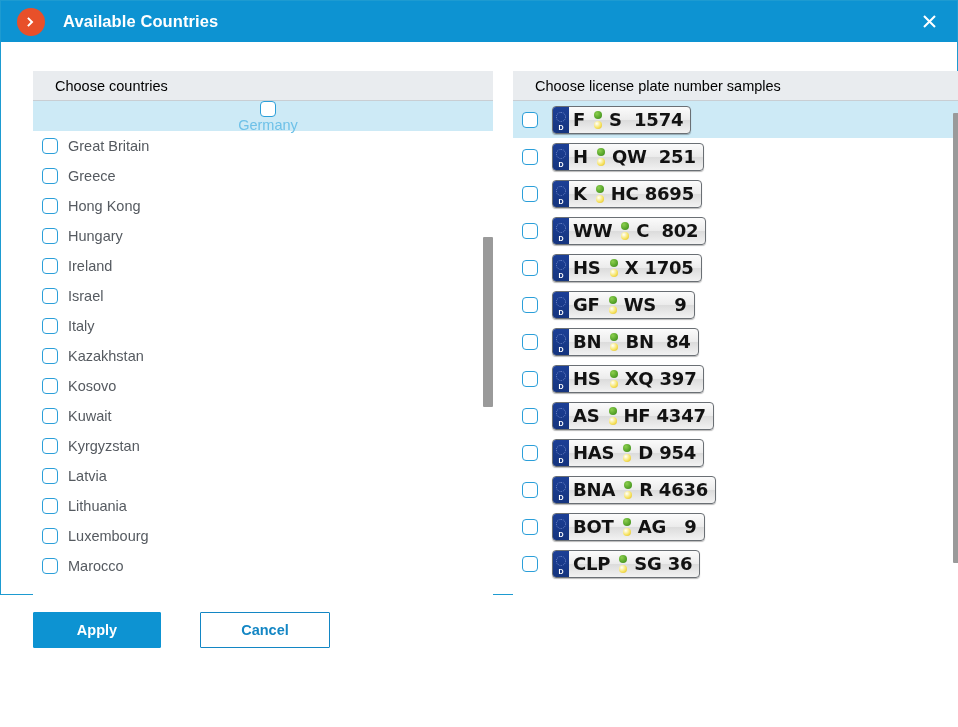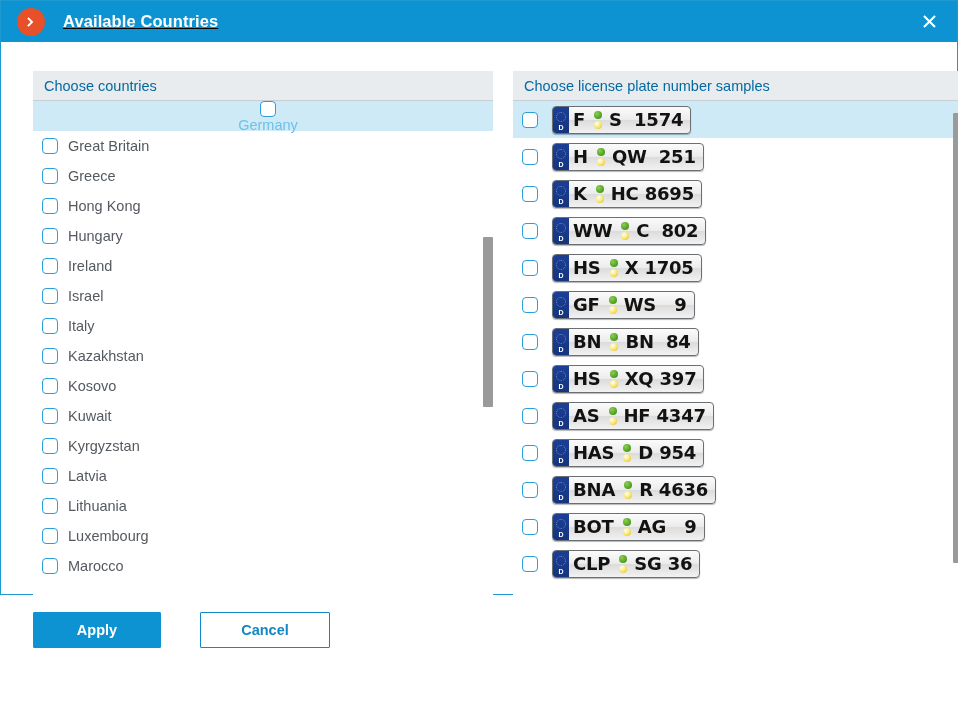--- a/index.html
+++ b/index.html
@@ -16,21 +16,20 @@
   .window {
     position: absolute;
     left: 0; top: 0;
     width: 958px;
     height: 595px;
     box-sizing: border-box;
     border: 1px solid #1d9bd1;
     background: #ffffff;
     display: flex;
     flex-direction: column;
-    text-decoration: underline;
   }
   
   .titlebar {
     position: relative;
     height: 41px;
     flex: 0 0 41px;
     background: #0d93d2;
     display: flex;
     align-items: center;
   }
@@ -83,22 +82,22 @@
   .panel-header {
     height: 30px;
     background: #e9ecef;
     border-bottom: 1px solid #c9ced3;
     display: flex;
     align-items: center;
     box-sizing: border-box;
   }
   .panel-header span {
     font-size: 14.5px;
-    color: #0369a1;
-    padding-left: 11px;
+    color: #000000;
+    padding-left: 22px;
     white-space: nowrap;
   }
 
   .list {
     position: relative;
     height: 500px;
     overflow: hidden;
     background: #ffffff;
   }
   .list-inner { position: relative; }

